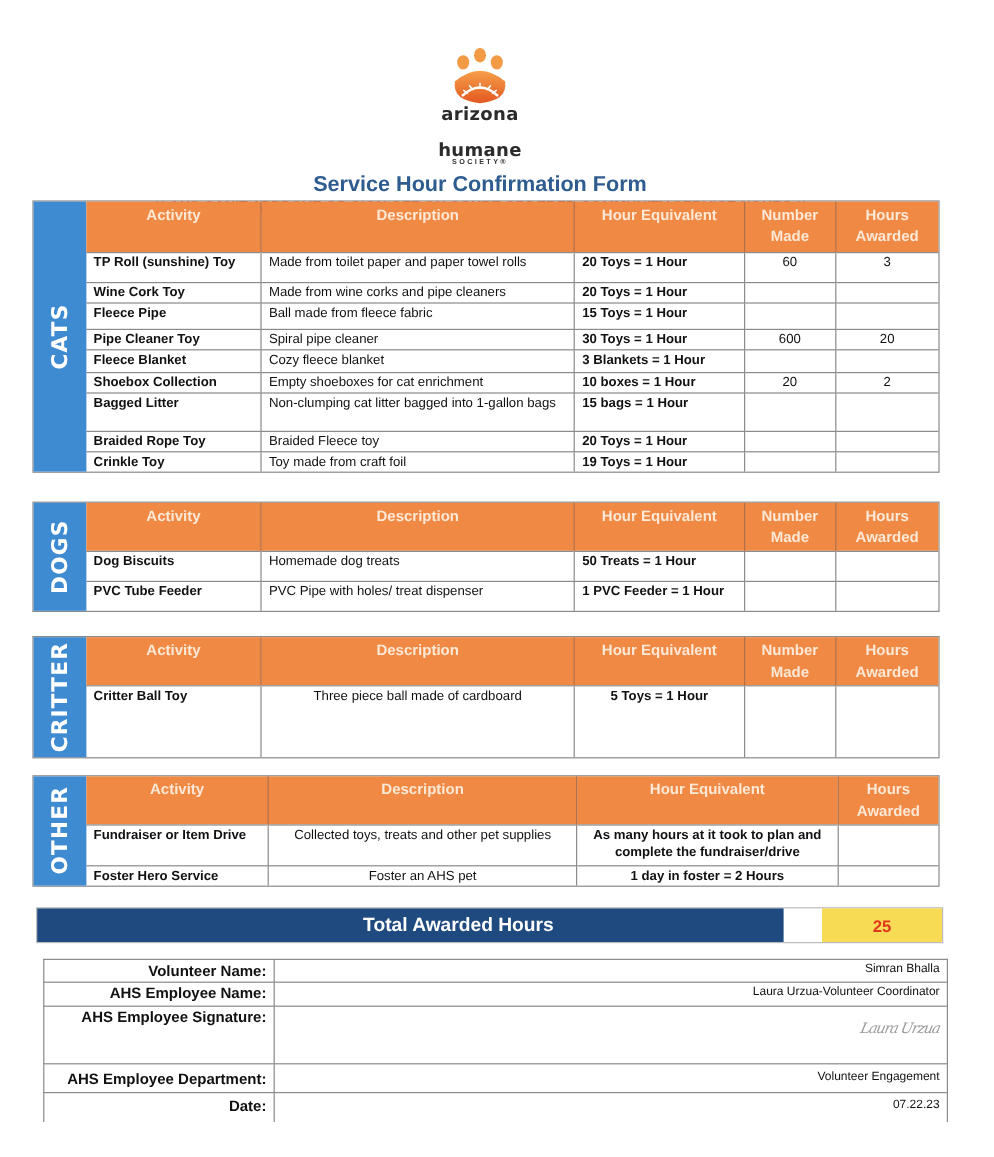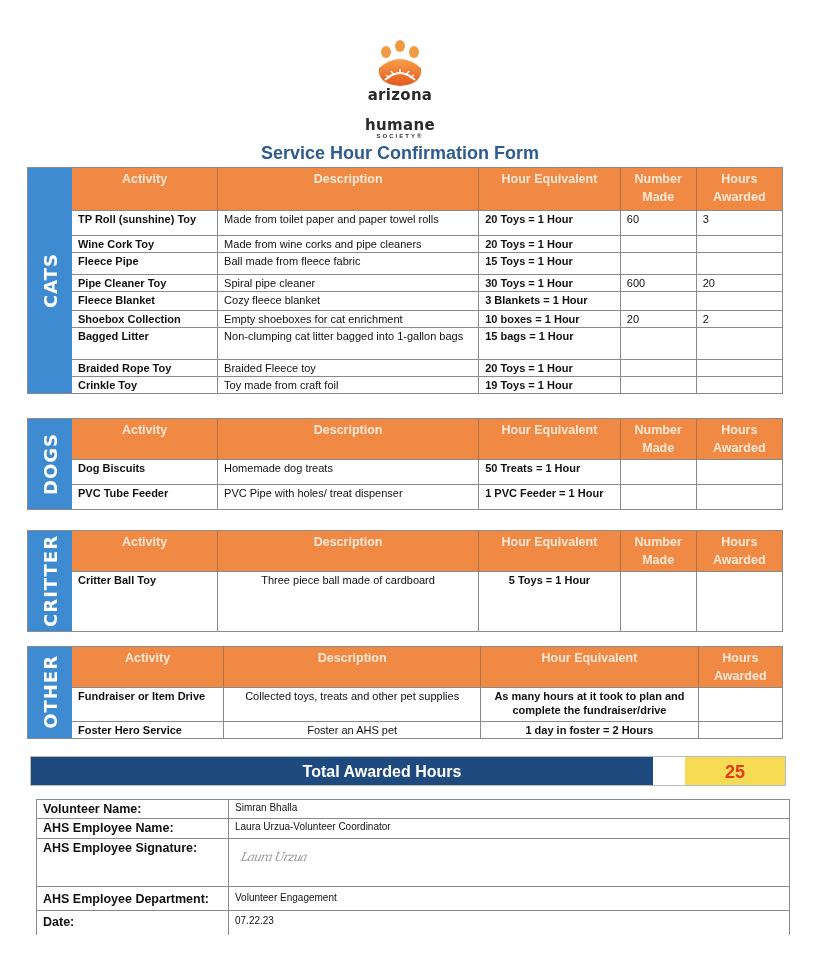--- a/index.html
+++ b/index.html
@@ -19,29 +19,29 @@
   .side-label span { writing-mode: vertical-rl; transform: rotate(180deg); color: #ffffff; font-weight: bold; font-size: 18px; letter-spacing: 1px; font-family: "DejaVu Sans", sans-serif; }
   table { border-collapse: collapse; flex: 1; table-layout: fixed; font-size: 11px; }
   th { background: #ef8944; color: #fde8d6; font-weight: bold; font-size: 12.5px; vertical-align: top; text-align: center; padding-top: 2px; line-height: 18px; border-left: 1px solid #b0704a; }
   th:first-child { border-left: none; }
   td { border: 1px solid #8a8a8a; padding: 1px 6px; vertical-align: top; line-height: 14px; }
   td:first-child { border-left: none; }
   td:last-child { border-right: none; }
   tr:last-child td { border-bottom: none; }
   td.act { font-weight: bold; }
   td.eq { font-weight: bold; }
-  td.num { text-align: left; }
+  td.num { text-align: center; }
   td.center { text-align: center; }
 
   .total-bar { position: absolute; left: 30px; top: 756px; width: 756px; height: 30px; display: flex; border: 1px solid #bbb; }
   .total-label { flex: 1; background: #1e4a7f; color: #ffffff; font-weight: bold; font-size: 16px; text-align: center; line-height: 30px; padding-left: 80px; }
-  .total-value { width: 100px; background: #f7db55; color: #e03a1c; font-weight: bold; font-size: 18px; text-align: center; line-height: 30px; margin-left: 32px; }
+  .total-value { width: 100px; background: #f7db55; color: #e03a1c; font-weight: bold; font-size: 14px; text-align: center; line-height: 30px; margin-left: 32px; }
 
   .sig-table { position: absolute; left: 36px; top: 799px; width: 754px; border-collapse: collapse; table-layout: fixed; }
-  .sig-table td { border: 1px solid #8a8a8a; padding: 1px 6px; vertical-align: top; }
+  .sig-table td { border: 1px solid #8a8a8a; padding: 1px 6px; vertical-align: top; text-align: right; }
   .sig-table td.lbl { width: 192px; font-weight: bold; font-size: 12.5px; line-height: 16px; }
   .sig-table td.val { font-size: 10px; line-height: 14px; }
   .signature { font-family: "DejaVu Serif", serif; font-style: italic; color: #9a9a9a; font-size: 12px; margin-top: 10px; margin-left: 6px; transform: skewX(-12deg); letter-spacing: -1px; }
 </style>
 </head>
 <body>
 
 <div class="header">
   <div class="logo">
     <svg width="70" height="48" viewBox="0 0 70 48">

